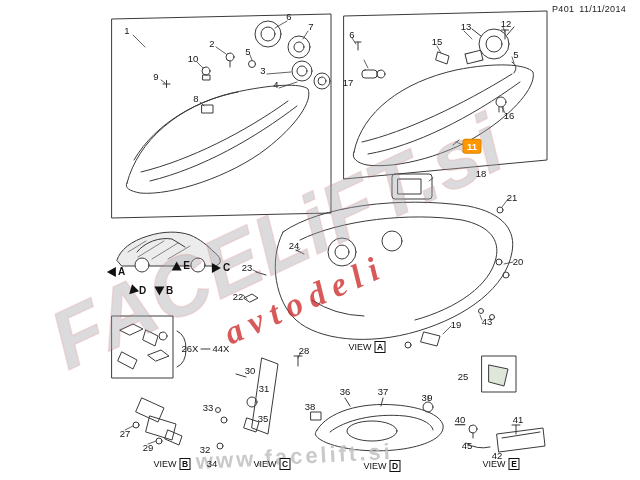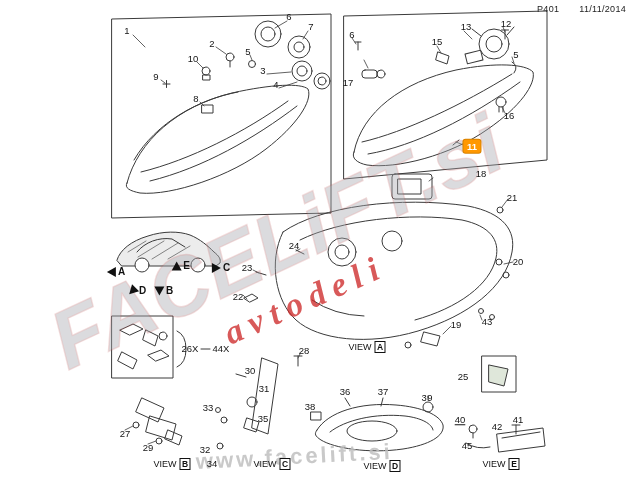--- a/index.html
+++ b/index.html
@@ -8,21 +8,21 @@
     --wm-accent:#cc2222;
     --wm-url:#c0c0c0;
     --ink:#3a3a3a;
   }
   *{margin:0;padding:0;box-sizing:border-box;}
   html,body{width:640px;height:480px;}
   body{background:#ffffff;font-family:"Liberation Sans",sans-serif;position:relative;overflow:hidden;}
   .stage{position:absolute;left:0;top:0;width:640px;height:480px;overflow:hidden;}
   svg.linework{position:absolute;left:0;top:0;}
 
-  .doc-header{position:absolute;top:4px;right:14px;display:flex;gap:20px;font-size:9px;color:#222;letter-spacing:.3px;}
+  .doc-header{position:absolute;top:4px;right:14px;display:flex;gap:5px;font-size:9px;color:#222;letter-spacing:.3px;}
 
   .wm-brand{
     position:absolute;left:56px;top:298px;transform:rotate(-25deg);transform-origin:0 50%;
     font-weight:bold;font-style:italic;font-size:82px;letter-spacing:1px;white-space:nowrap;
     color:var(--wm-brand);opacity:.40;-webkit-text-stroke:1.5px rgba(190,70,70,.45);
     pointer-events:none;z-index:2;
   }
   .wm-mid{
     position:absolute;left:226px;top:316px;transform:rotate(-24deg);transform-origin:0 50%;
     font-family:"Liberation Serif",serif;font-style:italic;font-weight:bold;font-size:34px;
@@ -279,21 +279,21 @@
       <div class="callout" style="left: 243px; top: 419px; margin-left: 20px;">35</div>
       <div class="callout" style="left: 205px; top: 450px;">32</div>
       <div class="callout" style="left: 212px; top: 464px;">34</div>
       <div class="callout" style="left: 310px; top: 407px;">38</div>
       <div class="callout" style="left: 345px; top: 392px;">36</div>
       <div class="callout" style="left: 383px; top: 392px; text-align: center;">37</div>
       <div class="callout" style="left: 427px; top: 399px; font-family: Liberation Mono, monospace;">39</div>
       <div class="callout" style="left: 460px; top: 420px; text-decoration: underline;">40</div>
       <div class="callout" style="left: 518px; top: 420px;">41</div>
       <div class="callout" style="left: 467px; top: 446px;">45</div>
-      <div class="callout" style="left: 497px; top: 427px; text-align: center;">42</div>
+      <div class="callout" style="left: 497px; top: 456px; text-align: center;">42</div>
       <div class="view-label" style="left: 367px; top: 347px;">
         <span class="view-word">VIEW</span>
         <span class="view-letter">A</span>
       </div>
       <div class="view-label" style="left: 172px; top: 464px;">
         <span class="view-word">VIEW</span>
         <span class="view-letter">B</span>
       </div>
       <div class="view-label" style="left: 272px; top: 464px;">
         <span class="view-word">VIEW</span>

